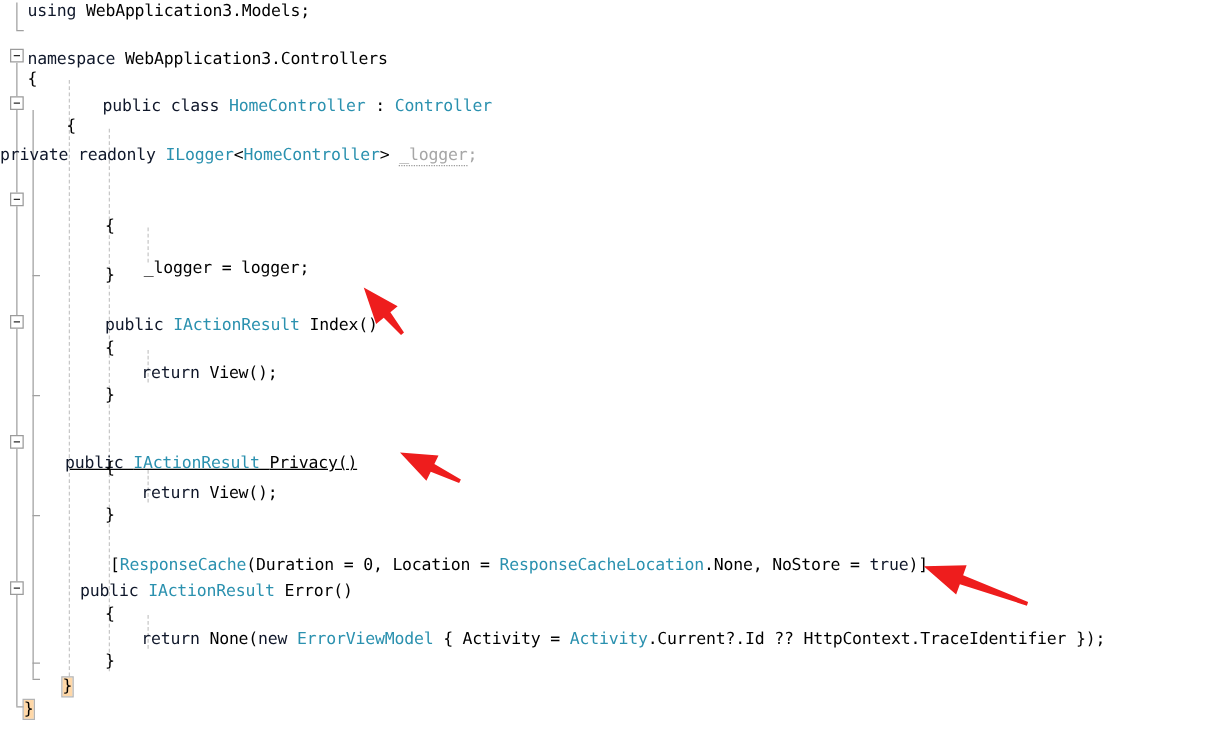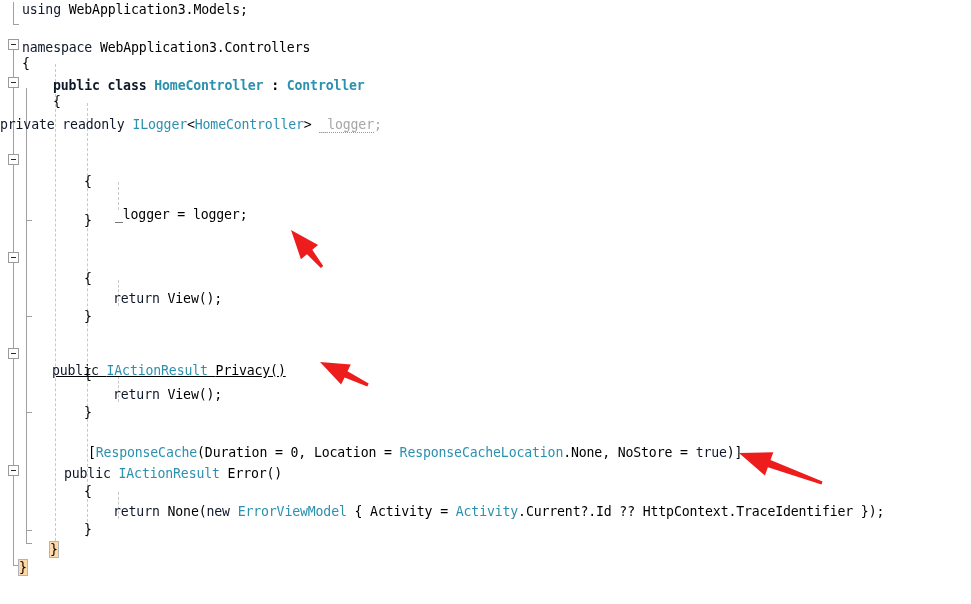--- a/index.html
+++ b/index.html
@@ -139,28 +139,29 @@
       <div class="indent-guide" style="left: 118px; top: 280px; height: 26px;"></div>
       <div class="indent-guide" style="left: 118px; top: 376px; height: 26px;"></div>
       <div class="indent-guide" style="left: 118px; top: 492px; height: 27px;"></div>
     </div>
 
   <div id="code-surface">
       <div class="code-line" style="top: 0px; padding-left: 22px;"><span class="t-kw">using </span><span class="t-plain">WebApplication3.Models;</span></div>
       <div class="code-line" style="top: 20px; padding-left: 22px;">&nbsp;</div>
       <div class="code-line" style="top: 38px; padding-left: 22px;"><span class="t-kw">namespace </span><span class="t-plain">WebApplication3.Controllers</span></div>
       <div class="code-line" style="top: 54px; padding-left: 22px;"><span class="t-punct">{</span></div>
-      <div class="code-line" style="top: 76px; padding-left: 53px; font-weight: bold;"><span class="t-kw">public </span><span class="t-kw">class </span><span class="t-type">HomeController</span><span class="t-plain"> : </span><span class="t-type">Controller</span></div>
+      <div class="code-line" style="top: 76px; padding-left: 82px;"><span class="t-kw">public </span><span class="t-kw">class </span><span class="t-type">HomeController</span><span class="t-plain"> : </span><span class="t-type">Controller</span></div>
       <div class="code-line" style="top: 92px; padding-left: 53px;"><span class="t-punct">{</span></div>
       <div class="code-line" style="top: 115px; "><span class="t-kw">private </span><span class="t-kw">readonly </span><span class="t-type">ILogger</span><span class="t-plain">&lt;</span><span class="t-type">HomeController</span><span class="t-plain">&gt; </span><span class="t-dim-u">_logger</span><span class="t-dim">;</span></div>
       <div class="code-line" style="top: 131px; padding-left: 84px;">&nbsp;</div>
       <div class="code-line" style="top: 172px; padding-left: 84px;"><span class="t-punct">{</span></div>
       <div class="code-line" style="top: 205px; padding-left: 115px;"><span class="t-plain">_logger = logger;</span></div>
       <div class="code-line" style="top: 211px; padding-left: 84px;"><span class="t-punct">}</span></div>
       <div class="code-line" style="top: 231px; padding-left: 84px;">&nbsp;</div>
+      <div class="code-line" style="top: 251px; padding-left: 84px;"><span class="t-kw">public </span><span class="t-type">IActionResult </span><span class="t-plain">Index()</span></div>
       <div class="code-line" style="top: 269px; padding-left: 84px;"><span class="t-punct">{</span></div>
       <div class="code-line" style="top: 289px; padding-left: 113px;"><span class="t-kw">return </span><span class="t-plain">View();</span></div>
       <div class="code-line" style="top: 307px; padding-left: 84px;"><span class="t-punct">}</span></div>
       <div class="code-line" style="top: 327px; padding-left: 84px;">&nbsp;</div>
       <div class="code-line" style="top: 361px; padding-left: 52px; text-decoration: underline;"><span class="t-kw">public </span><span class="t-type">IActionResult </span><span class="t-plain">Privacy()</span></div>
       <div class="code-line" style="top: 365px; padding-left: 84px;"><span class="t-punct">{</span></div>
       <div class="code-line" style="top: 385px; padding-left: 113px;"><span class="t-kw">return </span><span class="t-plain">View();</span></div>
       <div class="code-line" style="top: 403px; padding-left: 84px;"><span class="t-punct">}</span></div>
       <div class="code-line" style="top: 423px; padding-left: 84px;">&nbsp;</div>
       <div class="code-line" style="top: 443px; padding-left: 88px;"><span class="t-plain">[</span><span class="t-type">ResponseCache</span><span class="t-plain">(Duration = 0, Location = </span><span class="t-type">ResponseCacheLocation</span><span class="t-plain">.None, NoStore = </span><span class="t-kw">true</span><span class="t-plain">)]</span></div>

